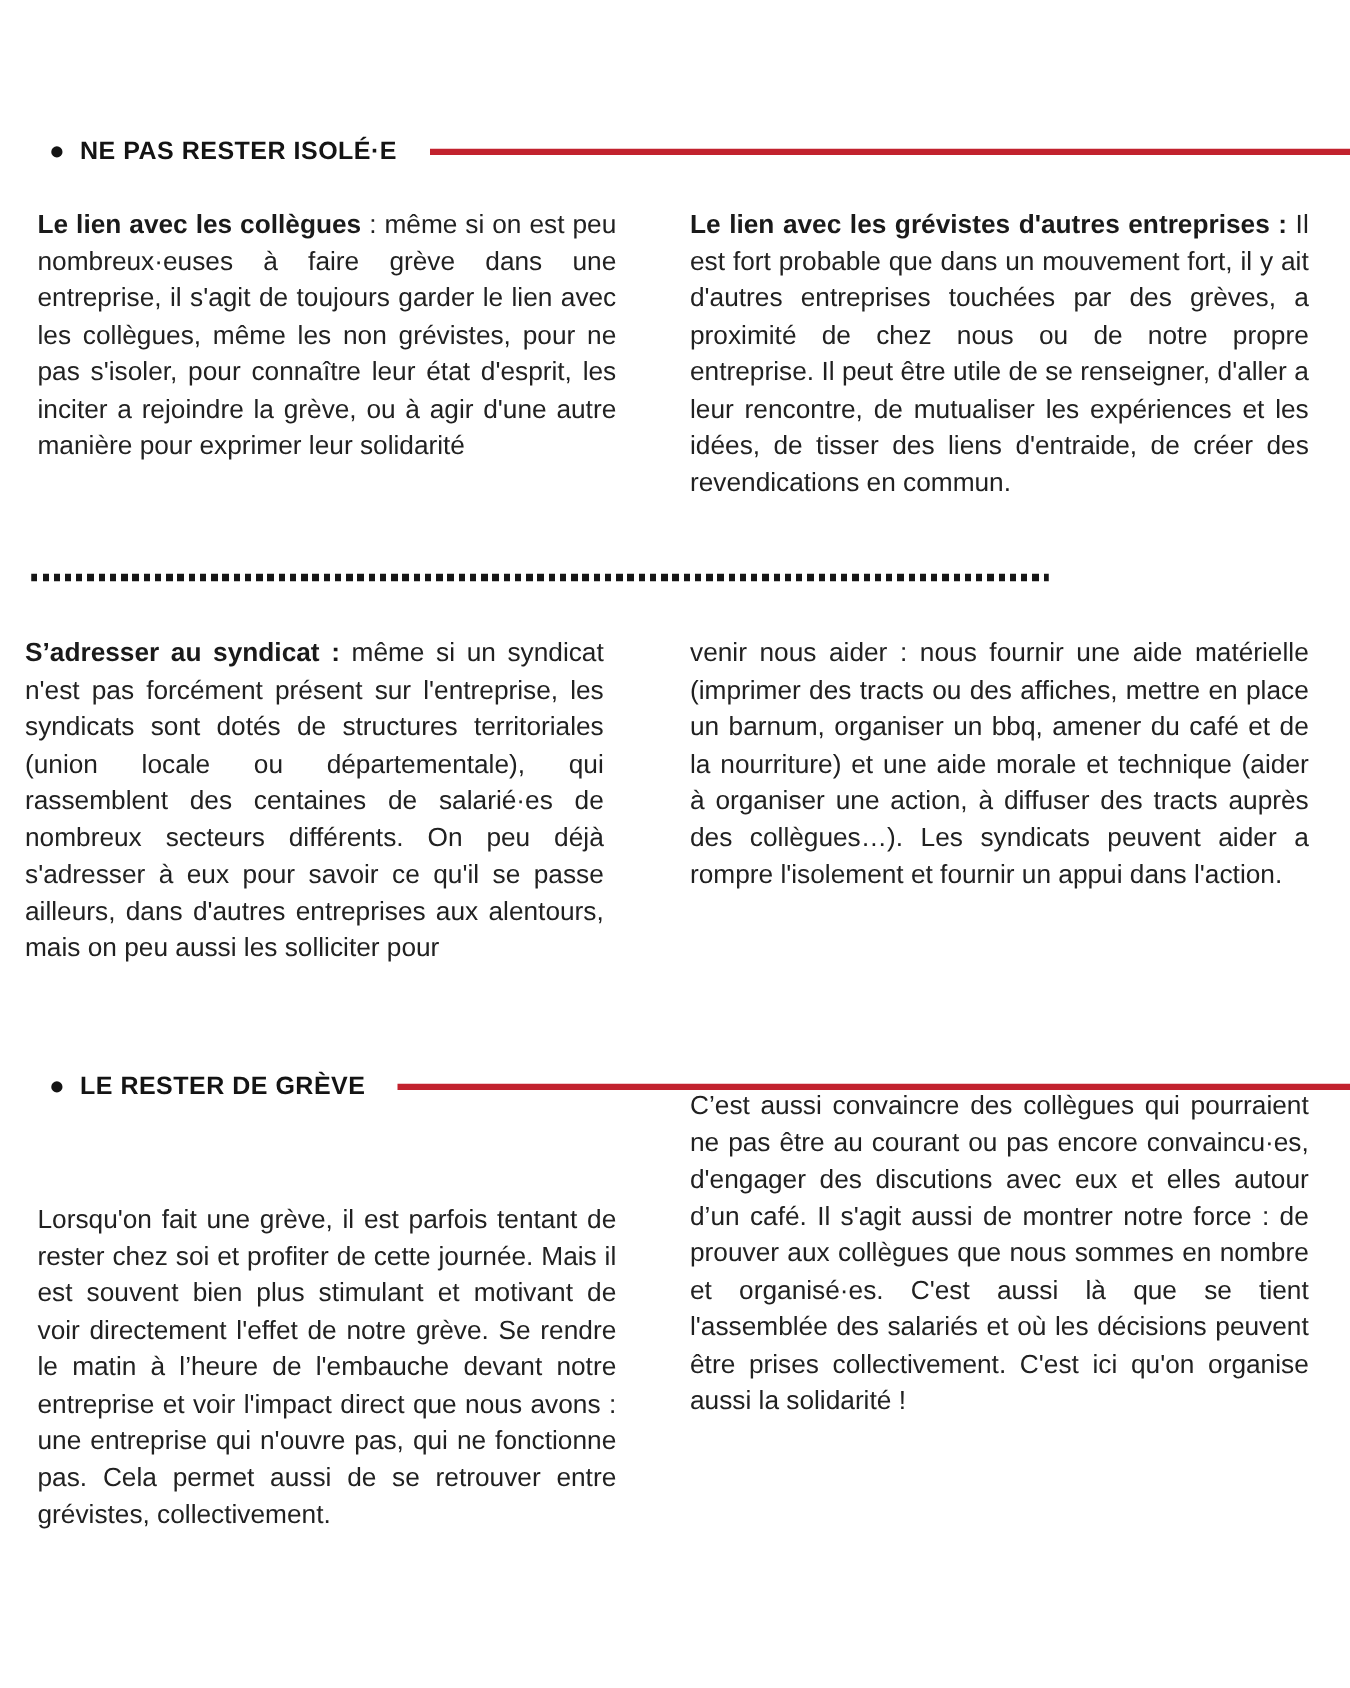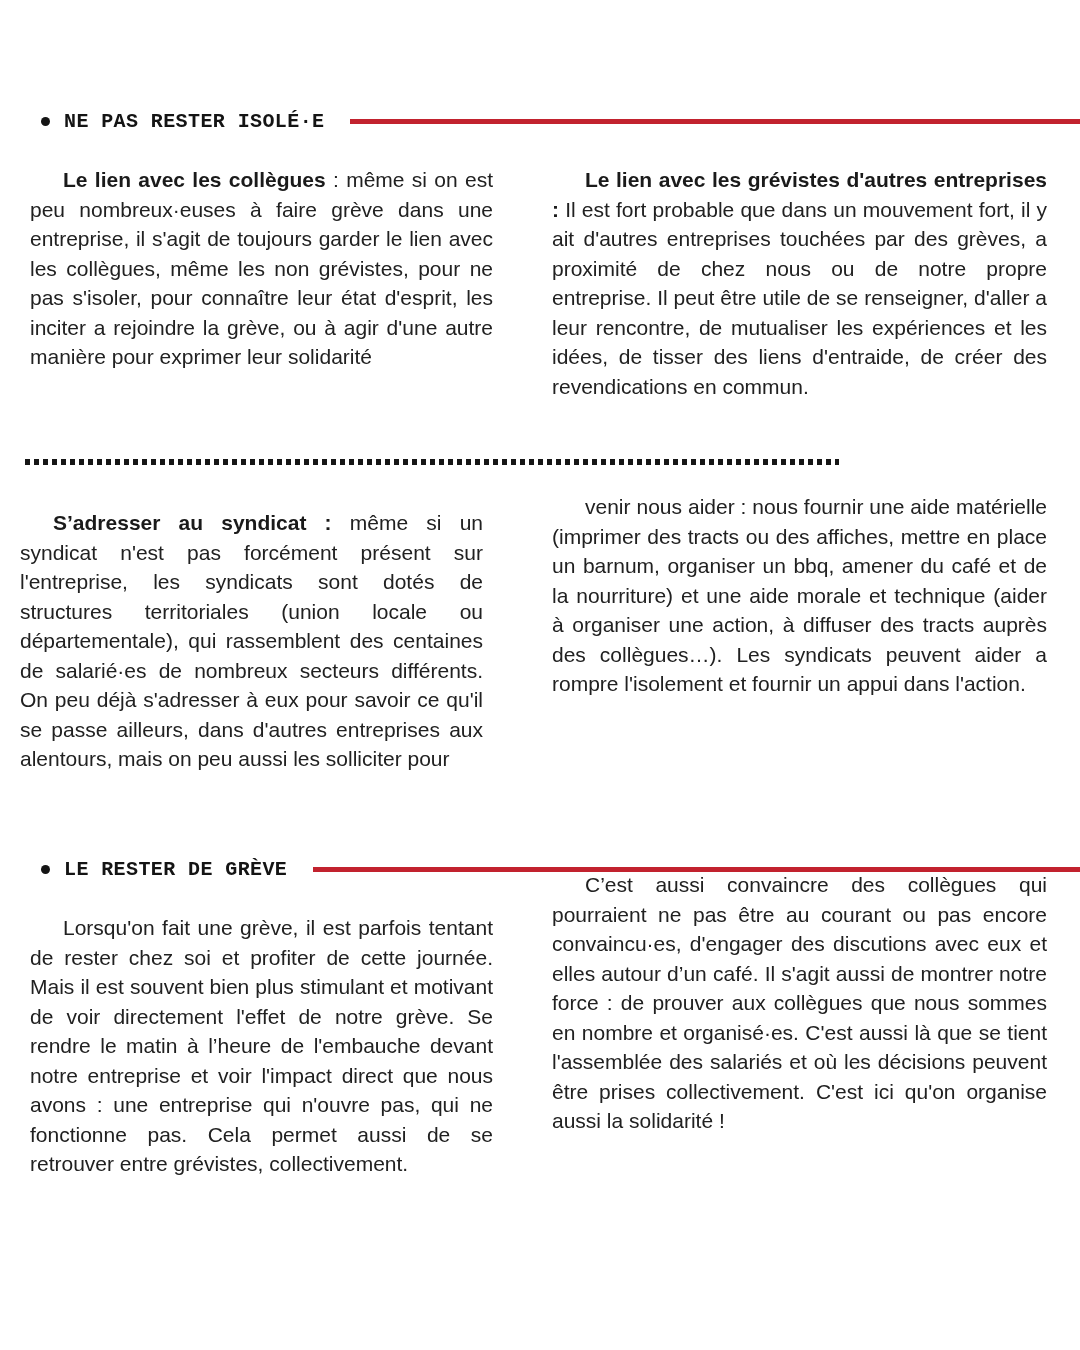--- a/index.html
+++ b/index.html
@@ -32,21 +32,20 @@
     margin-left: 11px;
     margin-right: 14px;
     flex: 0 0 auto;
   }
   .heading-row .heading-label {
     font-size: 20px;
     font-weight: bold;
     color: #141414;
     letter-spacing: 0.4px;
     white-space: nowrap;
-    font-family: Liberation Mono, monospace;
   }
   .heading-row .rule {
     flex: 1 1 auto;
     height: 5px;
     background: #c2222e;
     margin-left: 26px;
   }
   #heading-1 { top: 107px; }
   #heading-2 { top: 855px; }
 
@@ -55,29 +54,29 @@
     position: absolute;
     color: #212121;
   }
   .col p {
     margin: 0;
     font-size: 21px;
     line-height: 29.5px;
     text-align: justify;
     hyphens: none;
   }
-  .col p strong { color: #1a1a1a; margin-left: 33px; }
+  .col p strong { color: #1a1a1a; }
 
   #row1-left  { top: 165px; left: 30px;  width: 463px; }
   #row1-right { top: 165px; left: 552px; width: 495px; }
 
   #row2-left  { top: 508px; left: 20px;  width: 463px; }
-  #row2-right { top: 492px; left: 552px; width: 495px; }
+  #row2-right { top: 508px; left: 552px; width: 495px; }
 
-  #row3-left  { top: 913px; left: 30px;  width: 463px; }
+  #row3-left  { top: 961px; left: 30px;  width: 463px; }
   #row3-right { top: 870px; left: 552px; width: 495px; }
 
   
   #dotted-divider {
     position: absolute;
     top: 459px;
     left: 25px;
     width: 814px;
     height: 6px;
     background: repeating-linear-gradient(

